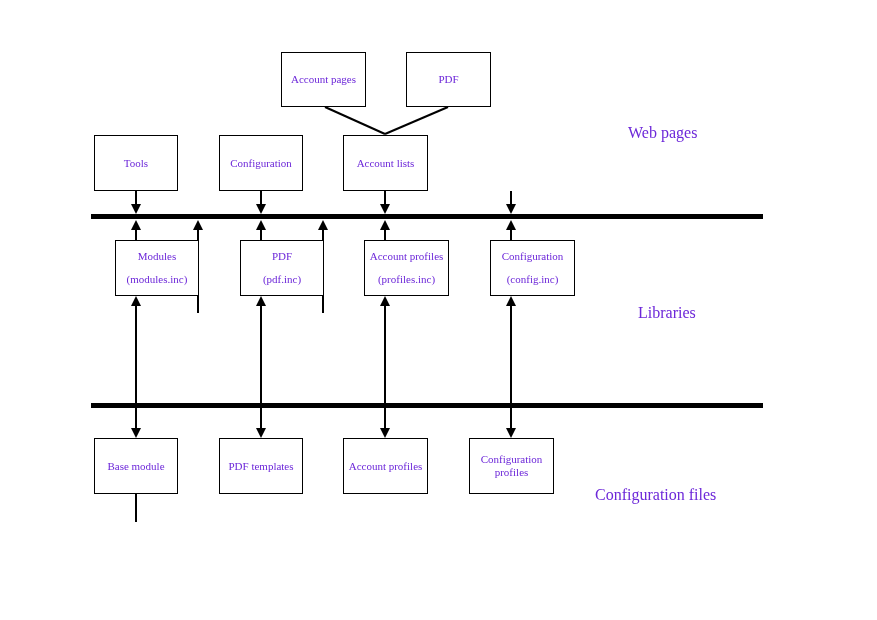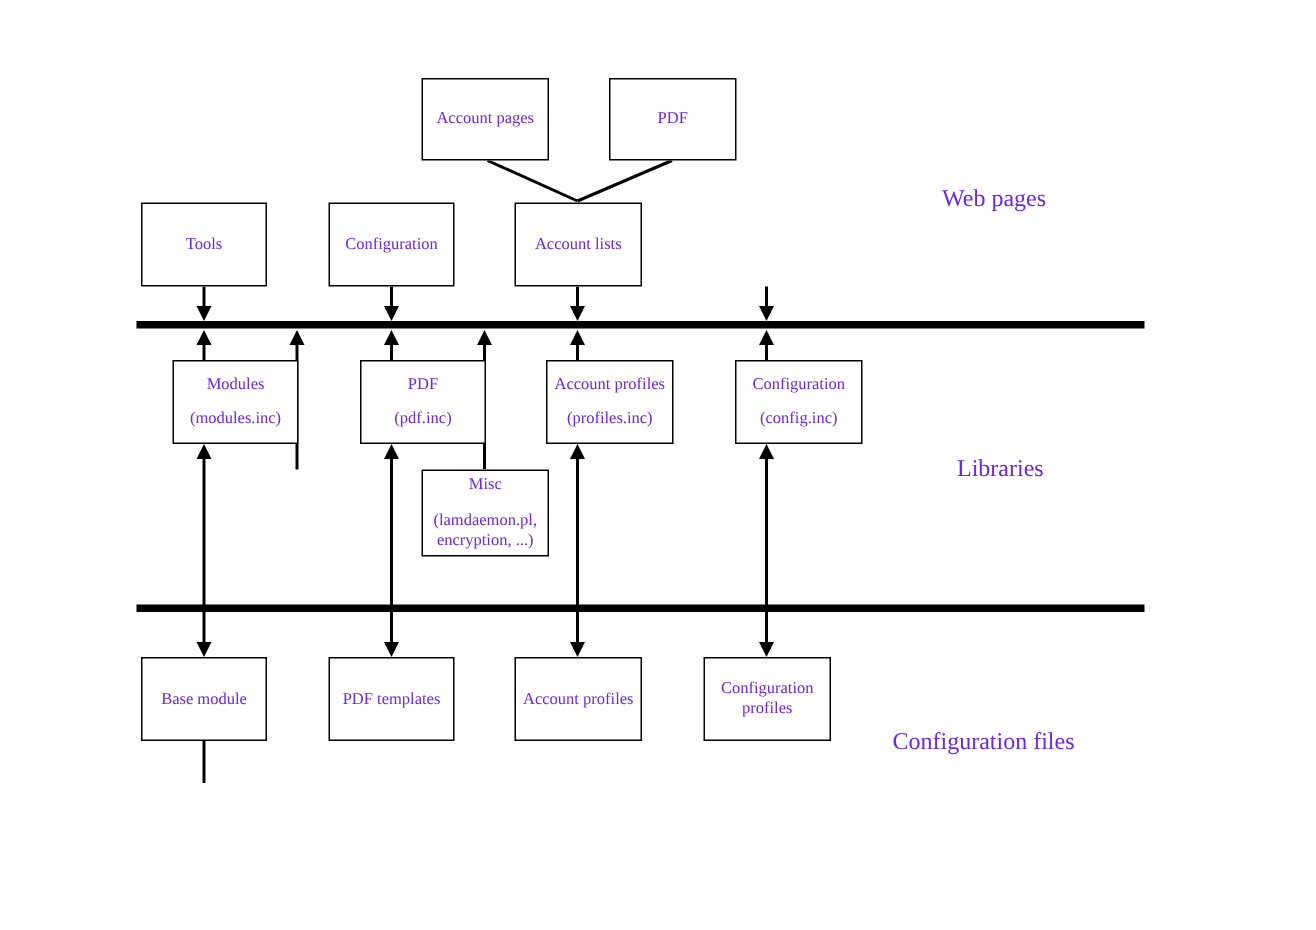--- a/index.html
+++ b/index.html
@@ -144,26 +144,20 @@
     <span>(pdf.inc)</span>
   </div>
   <div class="box spread" style="left:343px;top:240px;width:85px;height:56px">
     <span>Account profiles</span>
     <span>(profiles.inc)</span>
   </div>
   <div class="box spread" style="left:469px;top:240px;width:85px;height:56px">
     <span>Configuration</span>
     <span>(config.inc)</span>
   </div>
-  <div class="box misc" style="left:281px;top:313px;width:85px;height:58px">
-    <span>Misc</span>
-    <span class="spacer"></span>
-    <span>(lamdaemon.pl,</span>
-    <span>encryption, ...)</span>
-  </div>
 
   <div class="box" style="left:219px;top:438px;width:84px;height:56px">
     <span>PDF templates</span>
   </div>
   <div class="box" style="left:94px;top:438px;width:84px;height:56px">
     <span>Base module</span>
   </div>
   <div class="box" style="left:343px;top:438px;width:85px;height:56px">
     <span>Account profiles</span>
   </div>

